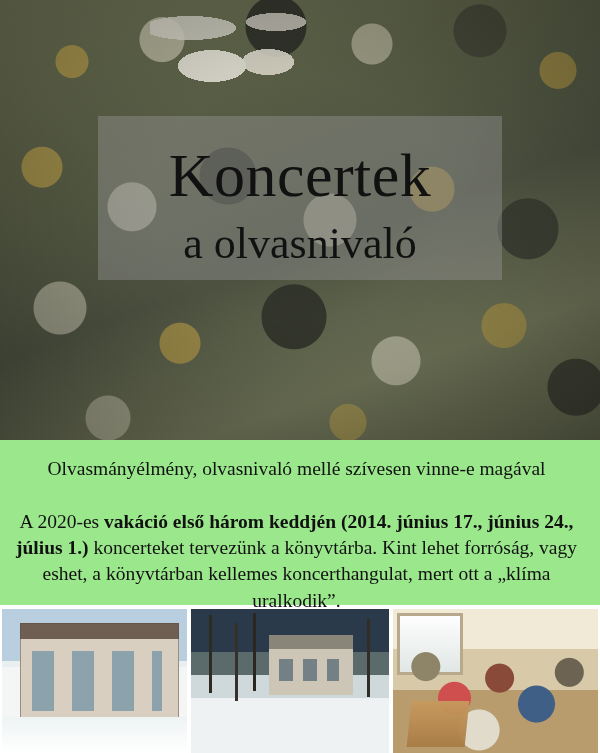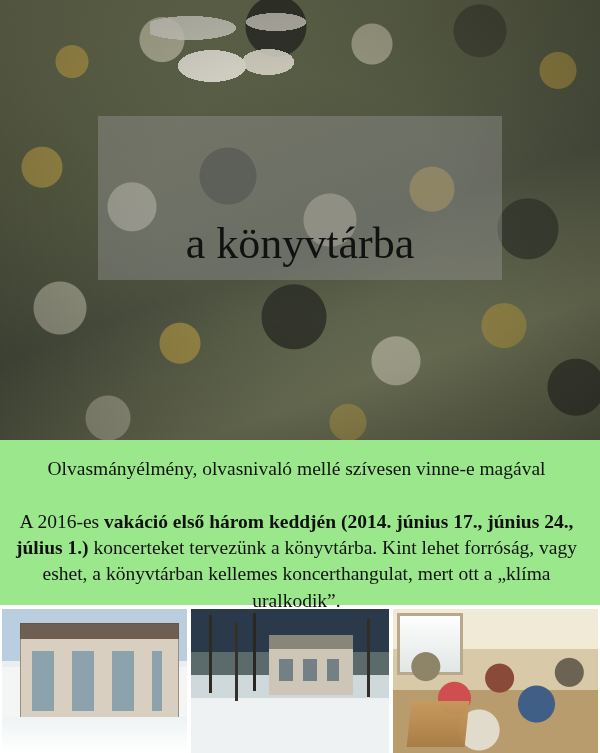--- a/index.html
+++ b/index.html
@@ -238,27 +238,28 @@
 </head>
 <body>
 
 <div class="poster">
 
   <div class="hero">
     <div class="hero-photo"></div>
     <div class="hero-drums"></div>
     <div class="hero-vignette"></div>
     <div class="hero-band"></div>
-    <div class="hero-subtitle">a könyvtárba</div>
+    <div class="hero-title">Koncertek</div>
+    <div class="hero-subtitle">a olvasnivaló</div>
   </div>
 
   <div class="notice">
     <span>Olvasmányélmény, olvasnivaló mellé szívesen vinne-e magával</span><br>
     <br>
-    <span>A 2016-es </span><b>vakáció első három keddjén (2014. június 17., június 24., július 1.)</b><span> koncerteket tervezünk a könyvtárba. Kint lehet forróság, vagy eshet, a könyvtárban kellemes koncerthangulat, mert ott a „klíma uralkodik”.</span>
+    <span>A 2020-es </span><b>vakáció első három keddjén (2014. június 17., június 24., július 1.)</b><span> koncerteket tervezünk a könyvtárba. Kint lehet forróság, vagy eshet, a könyvtárban kellemes koncerthangulat, mert ott a „klíma uralkodik”.</span>
   </div>
 
   <div class="strip">
     <div class="thumb thumb-1">
       <div class="ph-building"></div>
       <div class="ph-building-windows"></div>
       <div class="ph-building-snow"></div>
     </div>
     <div class="thumb thumb-2">
       <div class="ph-street"></div>

